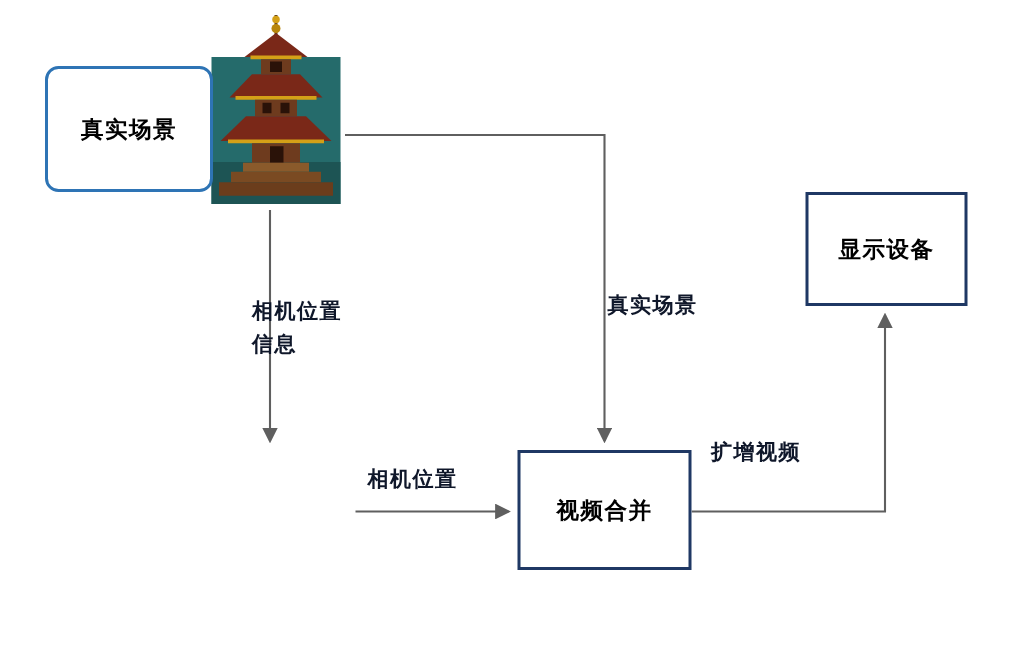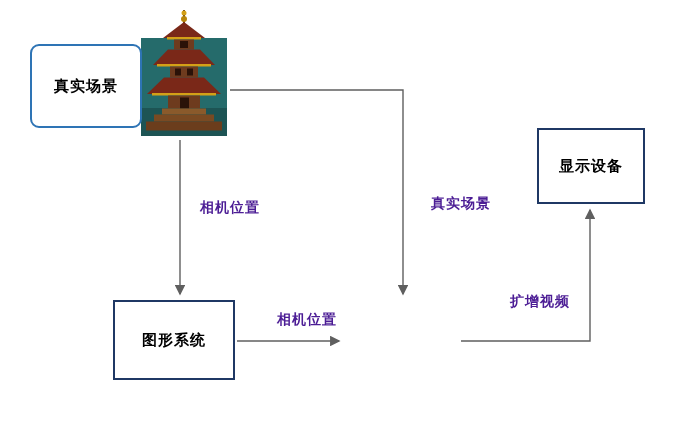--- a/index.html
+++ b/index.html
@@ -22,22 +22,22 @@
   }
   .node.rounded{
     border:2px solid #2E74B5;
     border-radius:9px;
   }
   .node.rect{
     border:2px solid #1F3864;
   }
   .edge-label{
     position:absolute;
-    font-size:14px;font-weight:700;color:#4c1d95;
-    text-align:right;line-height:1.6;
+    font-size:14px;font-weight:700;color:#0f172a;
+    text-align:left;line-height:1.6;
     letter-spacing:1px;
     white-space:nowrap;
   }
   .edge-label span{display:block;}
   .pagoda{position:absolute;left:138px;top:8px;width:92px;height:128px;}
 </style>
 </head>
 <body>
 
 <div class="canvas">
@@ -87,27 +87,28 @@
   </svg>
 
   <div class="node rounded" style="left:30px;top:44px;width:112px;height:84px;">
     <span>真实场景</span>
   </div>
 
   <div class="node rect" style="left:537px;top:128px;width:108px;height:76px;">
     <span>显示设备</span>
   </div>
 
-  <div class="node rect" style="left:113px;top:300px;width:122px;height:80px;">
-    <span>图形系统</span>
+
+  <div class="node rect" style="left:345px;top:300px;width:116px;height:80px;">
+    <span>视频合并</span>
   </div>
-
 
   <div class="edge-label" style="left:168px;top:196px;width:92px;">
     <span>相机位置</span>
+    <span>信息</span>
   </div>
 
   <div class="edge-label" style="left:405px;top:192px;width:86px;">
     <span>真实场景</span>
   </div>
 
   <div class="edge-label" style="left:245px;top:308px;width:92px;">
     <span>相机位置</span>
   </div>
 

